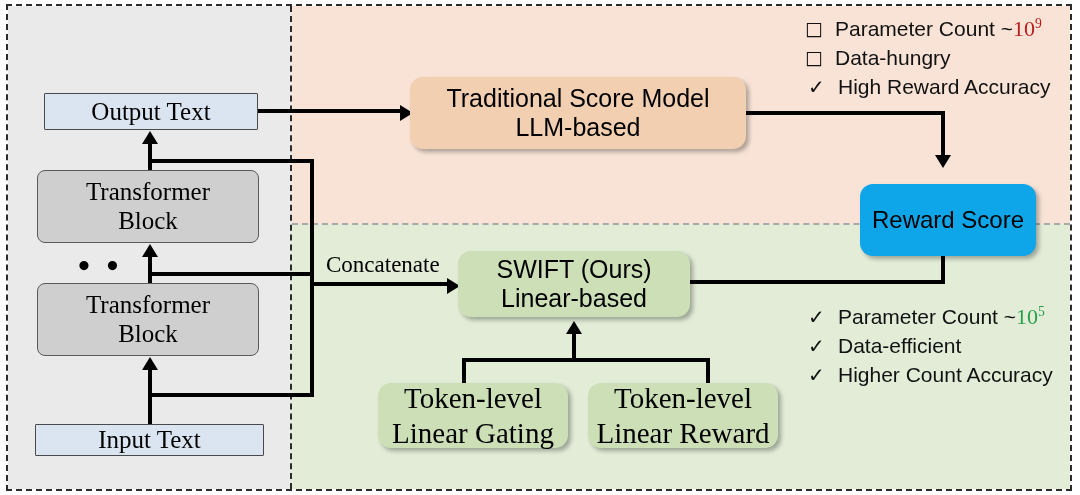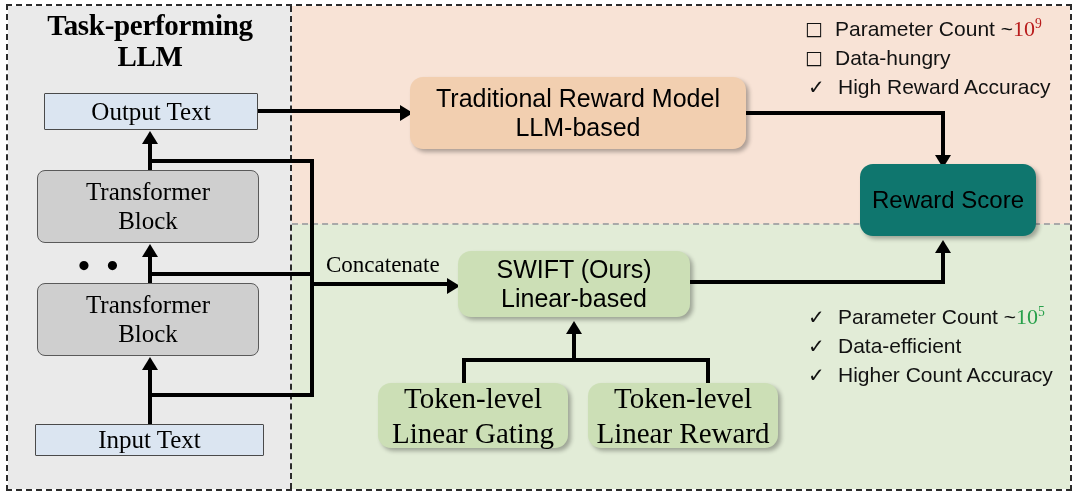--- a/index.html
+++ b/index.html
@@ -113,22 +113,22 @@
 
   #box-traditional{
     left:410px; top:77px; width:336px; height:72px;
     background:#f2cfb0;
   }
   #box-swift{
     left:458px; top:251px; width:232px; height:66px;
     background:#ccdfb6;
   }
   #box-reward-score{
-    left:860px; top:164px; width:176px; height:72px;
-    background:#0f766e;
+    left:860px; top:184px; width:176px; height:72px;
+    background:#0ea5e9;
     font-size:24px;
   }
   #box-token-gating{
     left:378px; top:383px; width:190px; height:65px;
     background:#ccdfb6;
   }
   #box-token-reward{
     left:588px; top:383px; width:190px; height:65px;
     background:#ccdfb6;
   }
@@ -195,24 +195,20 @@
 <body>
 
 <div id="figure">
 
   <div class="abs" id="region-traditional"></div>
   <div class="abs" id="region-swift"></div>
   <div class="abs" id="region-divider"></div>
   <div class="abs" id="panel-llm"></div>
   <div class="abs" id="outer-frame"></div>
 
-  <div class="abs" id="panel-title">
-    <span class="l">Task-performing</span>
-    <span class="l">LLM</span>
-  </div>
 
   <div class="abs box box-sharp" id="box-output-text">
     <span>Output Text</span>
   </div>
 
   <div class="abs box box-transformer" id="box-transformer-1">
     <span class="lines">
       <span class="l">Transformer</span>
       <span class="l">Block</span>
     </span>
@@ -244,21 +240,21 @@
   <div class="abs ln lh" style="left:150px; top:272px; width:164px;"></div>
   <div class="abs ln lh" style="left:150px; top:393px; width:164px;"></div>
 
   <div class="abs ln lv" style="left:310px; top:159px; height:238px;"></div>
 
   <div class="abs ln lh" style="left:258px; top:109px; width:145px;"></div>
   <div class="abs ah ah-right" style="left:400px; top:104.5px;"></div>
 
   <div class="abs box box-round" id="box-traditional">
     <span class="lines">
-      <span class="l">Traditional Reward Model</span>
+      <span class="l">Traditional Score Model</span>
       <span class="l">LLM-based</span>
     </span>
   </div>
 
   <div class="abs ln lh" style="left:746px; top:111px; width:199px;"></div>
   <div class="abs ln lv" style="left:941px; top:111px; height:46px;"></div>
   <div class="abs ah ah-down" style="left:934.5px; top:155px;"></div>
 
   <div class="abs checklist" id="checklist-traditional">
     <div class="row">

